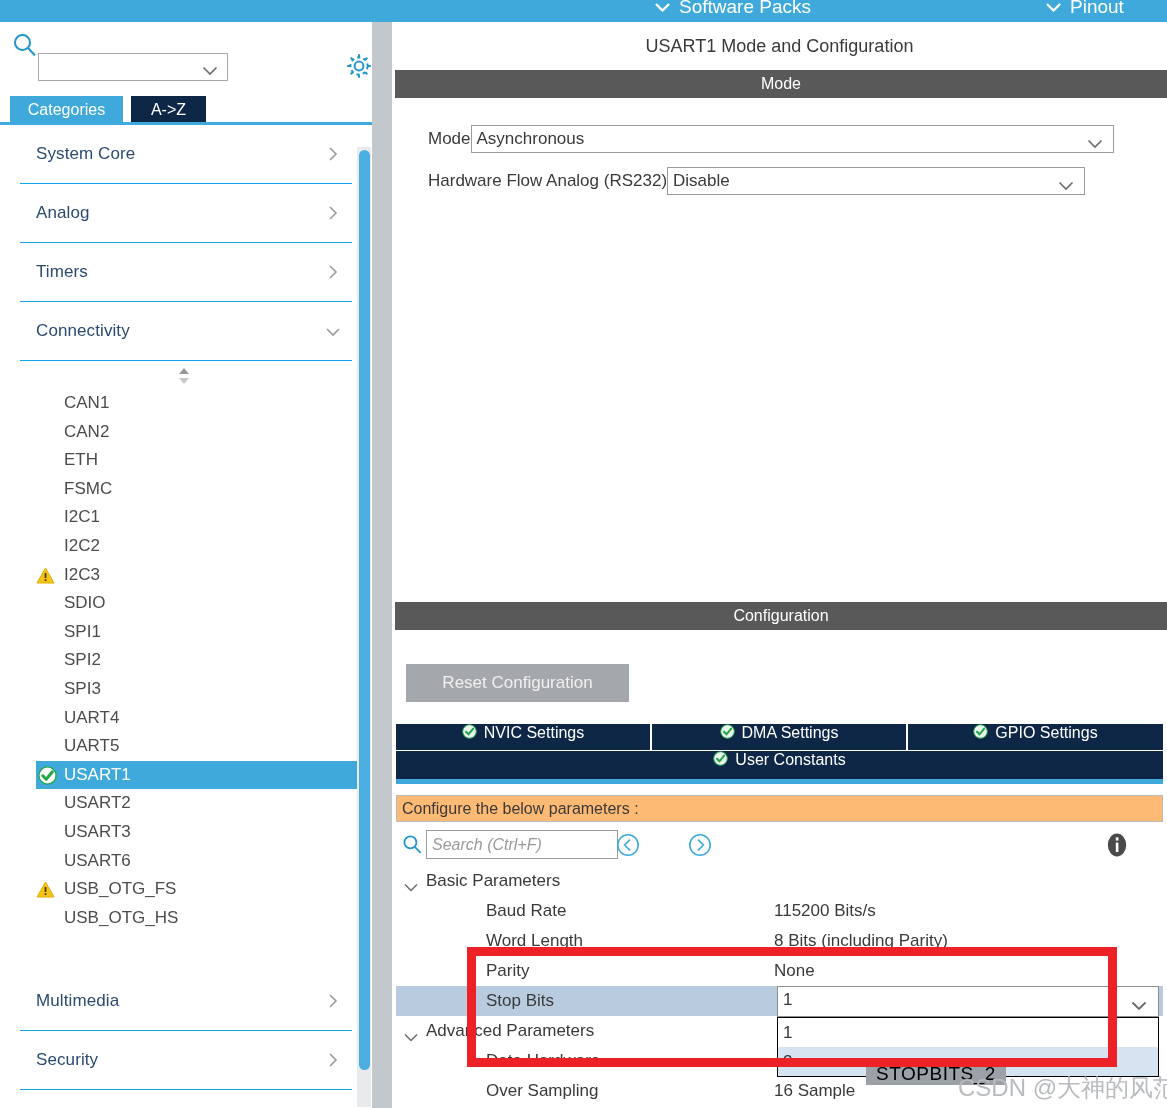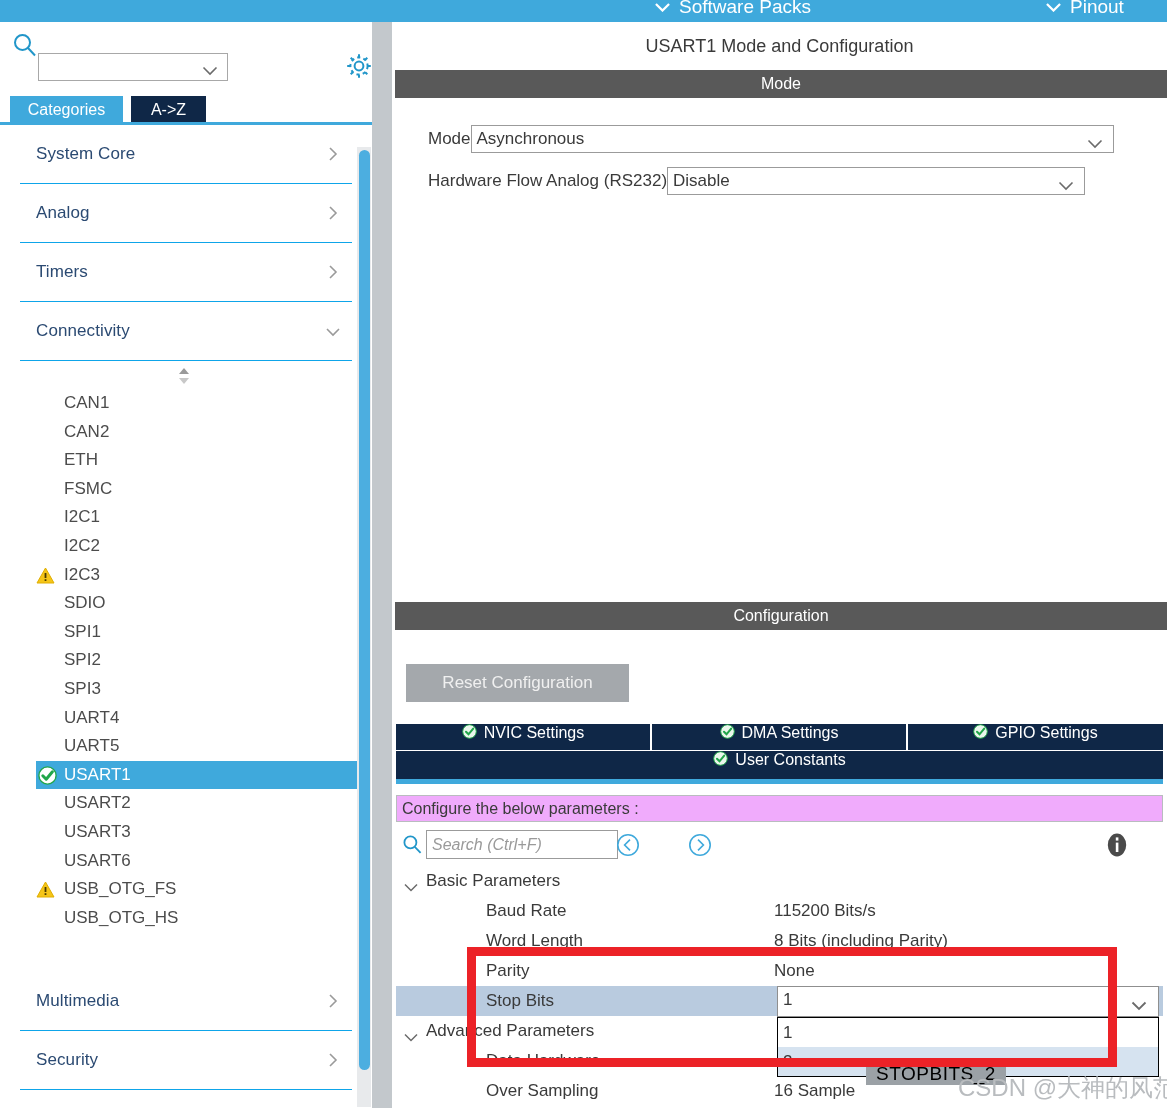--- a/index.html
+++ b/index.html
@@ -182,21 +182,21 @@
   .ctab:last-child{border-right:0;}
   .ctab.active{background:#3fa9dc;}
   .ctab .ok{width:15px;height:15px;flex:0 0 auto;}
   .ctab .ok svg{display:block;}
   .tabs-accent{
     position:absolute;left:4px;top:149px;width:767px;height:5px;background:#3fa9dc;
   }
 
   .cfg-hint{
     position:absolute;left:4px;top:165px;width:767px;height:27px;
-    border:1px solid #b9bcbf;box-sizing:border-box;background:#f0abfc;
+    border:1px solid #b9bcbf;box-sizing:border-box;background:#fdba74;
     font-size:16px;color:#3a3a3a;line-height:25px;padding-left:5px;
   }
   .find-row{
     position:absolute;left:4px;top:198px;width:767px;height:36px;
   }
   .find-mag{position:absolute;left:6px;top:6px;width:21px;height:21px;}
   .find-input{
     position:absolute;left:30px;top:2px;width:192px;height:29px;
     border:1px solid #9b9b9b;background:#fff;box-sizing:border-box;
     font-style:italic;font-size:16px;color:#9a9a9a;padding-left:5px;

